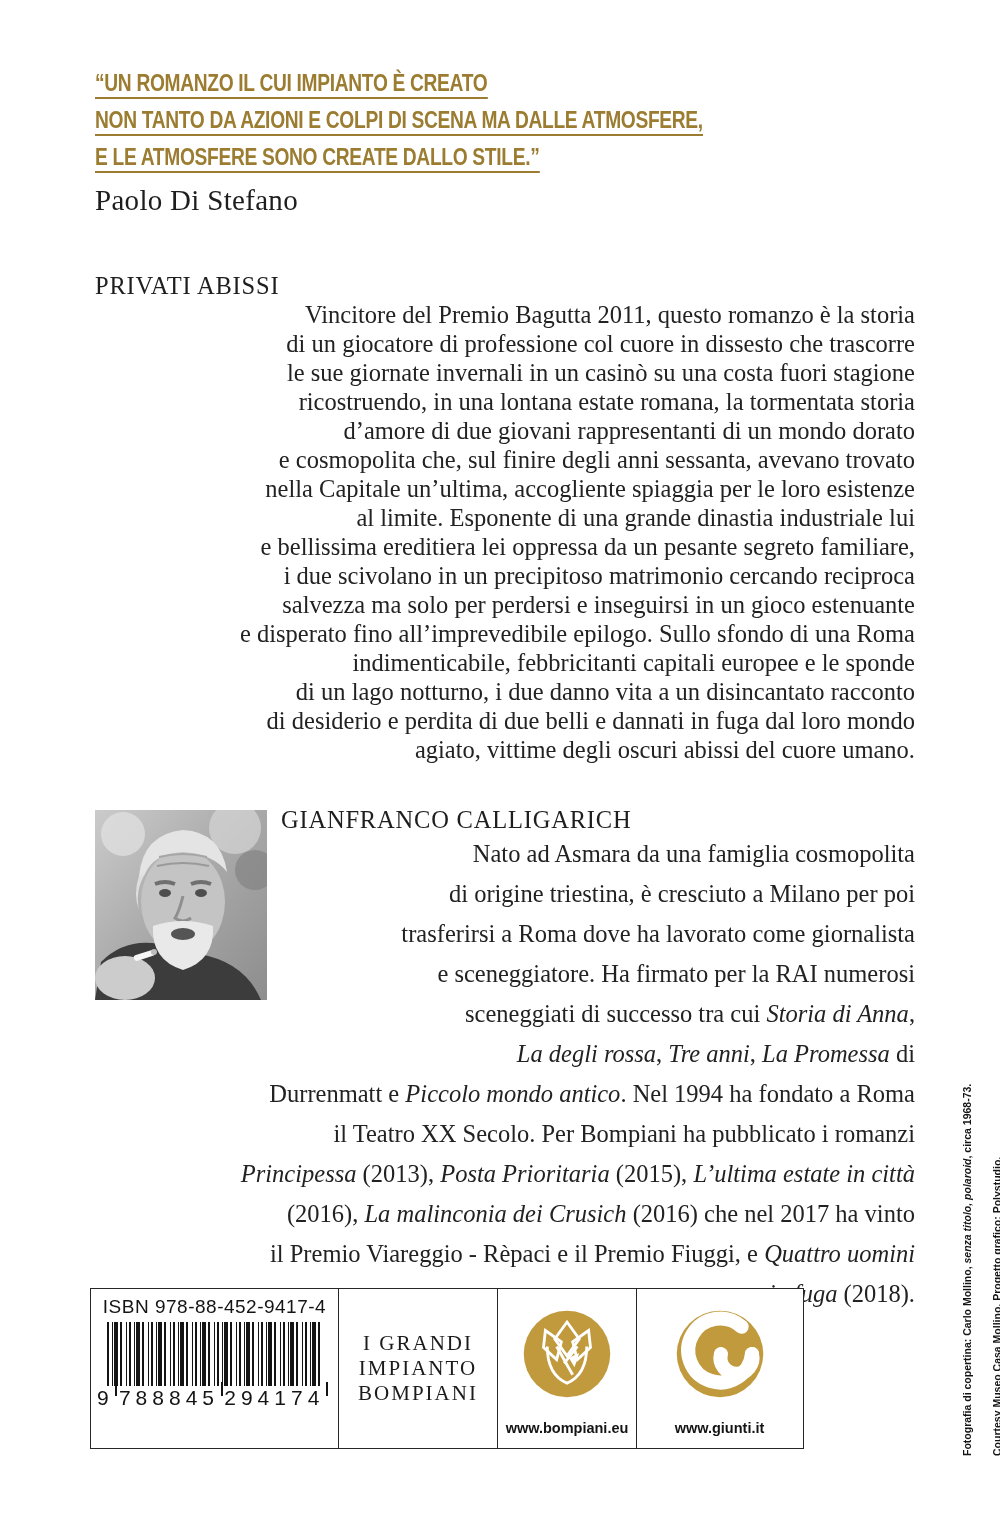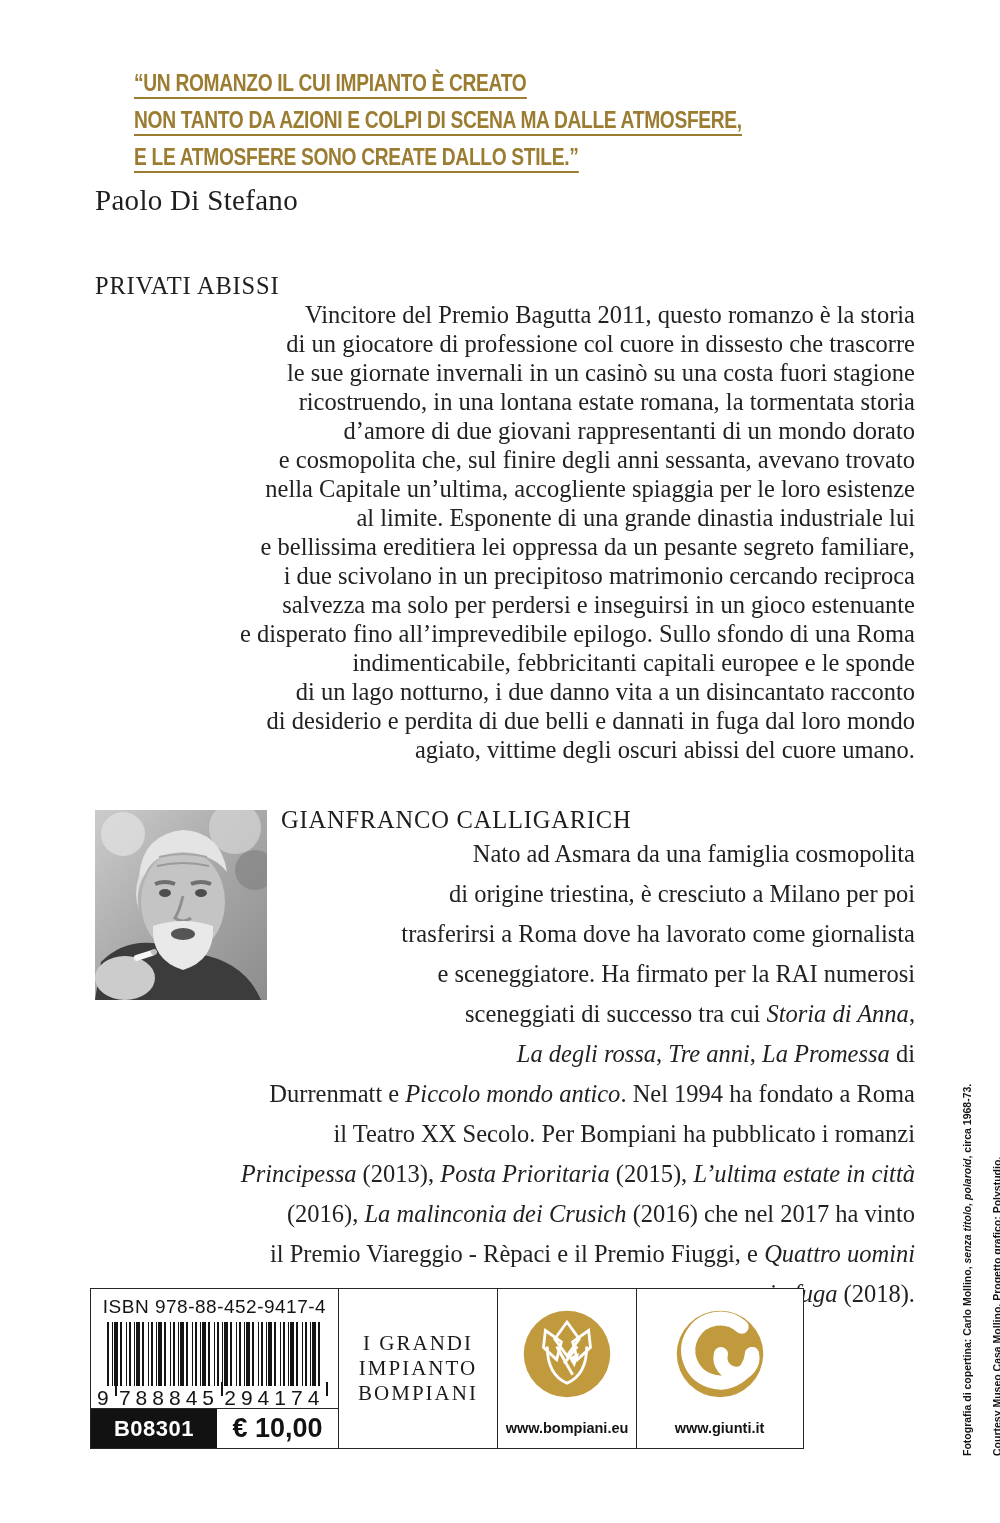--- a/index.html
+++ b/index.html
@@ -10,21 +10,21 @@
     font-family:"Liberation Serif","DejaVu Serif",serif;
     color:#222222;
     overflow:hidden;
   }
 
   
   .quote-block {
     position:absolute; left:95px; top:64px; width:840px;
     font-family:"Liberation Sans","DejaVu Sans",sans-serif;
     font-weight:bold; font-size:24px; line-height:37px;
-    color:#9b7c31; letter-spacing:-0.4px;margin-left:39px;
+    color:#9b7c31; letter-spacing:-0.4px;
   }
   .quote-line { transform:scaleX(0.8); transform-origin:0 50%; white-space:nowrap; }
   .quote-line span {
     padding-bottom:1px;
     border-bottom:2.5px solid #9b7c31;
   }
   .attribution {
     position:absolute; left:95px; top:184px;
     font-size:29px; color:#1e1e1e; letter-spacing:0.3px;
   }
@@ -197,24 +197,20 @@
     <div class="isbn-label">ISBN 978-88-452-9417-4</div>
     <div class="bars"></div>
     <div class="digits">
       <span class="group">9</span>
       <span class="guard"></span>
       <span class="group">788845</span>
       <span class="guard"></span>
       <span class="group">294174</span>
       <span class="guard"></span>
     </div>
-    <div class="price-row">
-      <div class="edition-code">B08301</div>
-      <div class="price">€ 10,00</div>
-    </div>
   </div>
 
   <div class="cell cell-collana">
     <div class="collana-label">I GRANDI
 IMPIANTO
 BOMPIANI</div>
   </div>
 
   <div class="cell cell-logo">
     <svg class="logo-circle" viewBox="0 0 100 100" aria-hidden="true">

